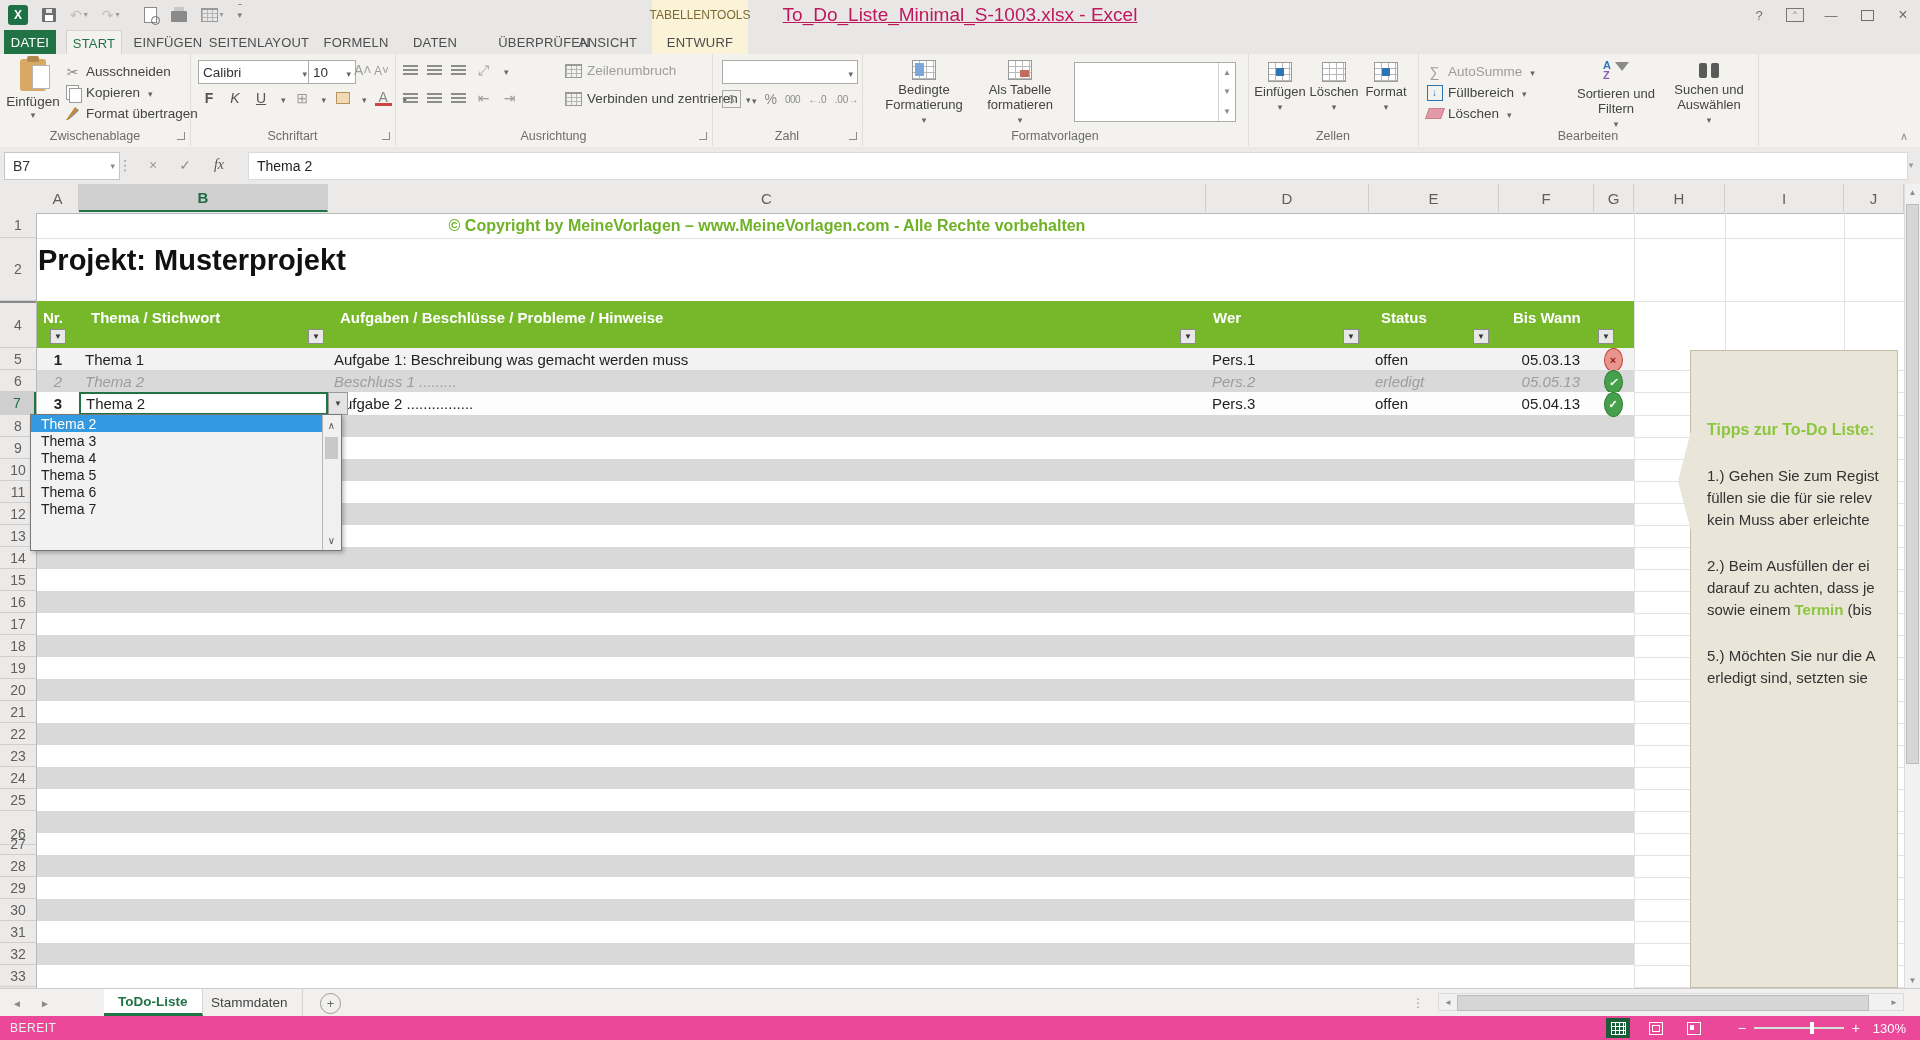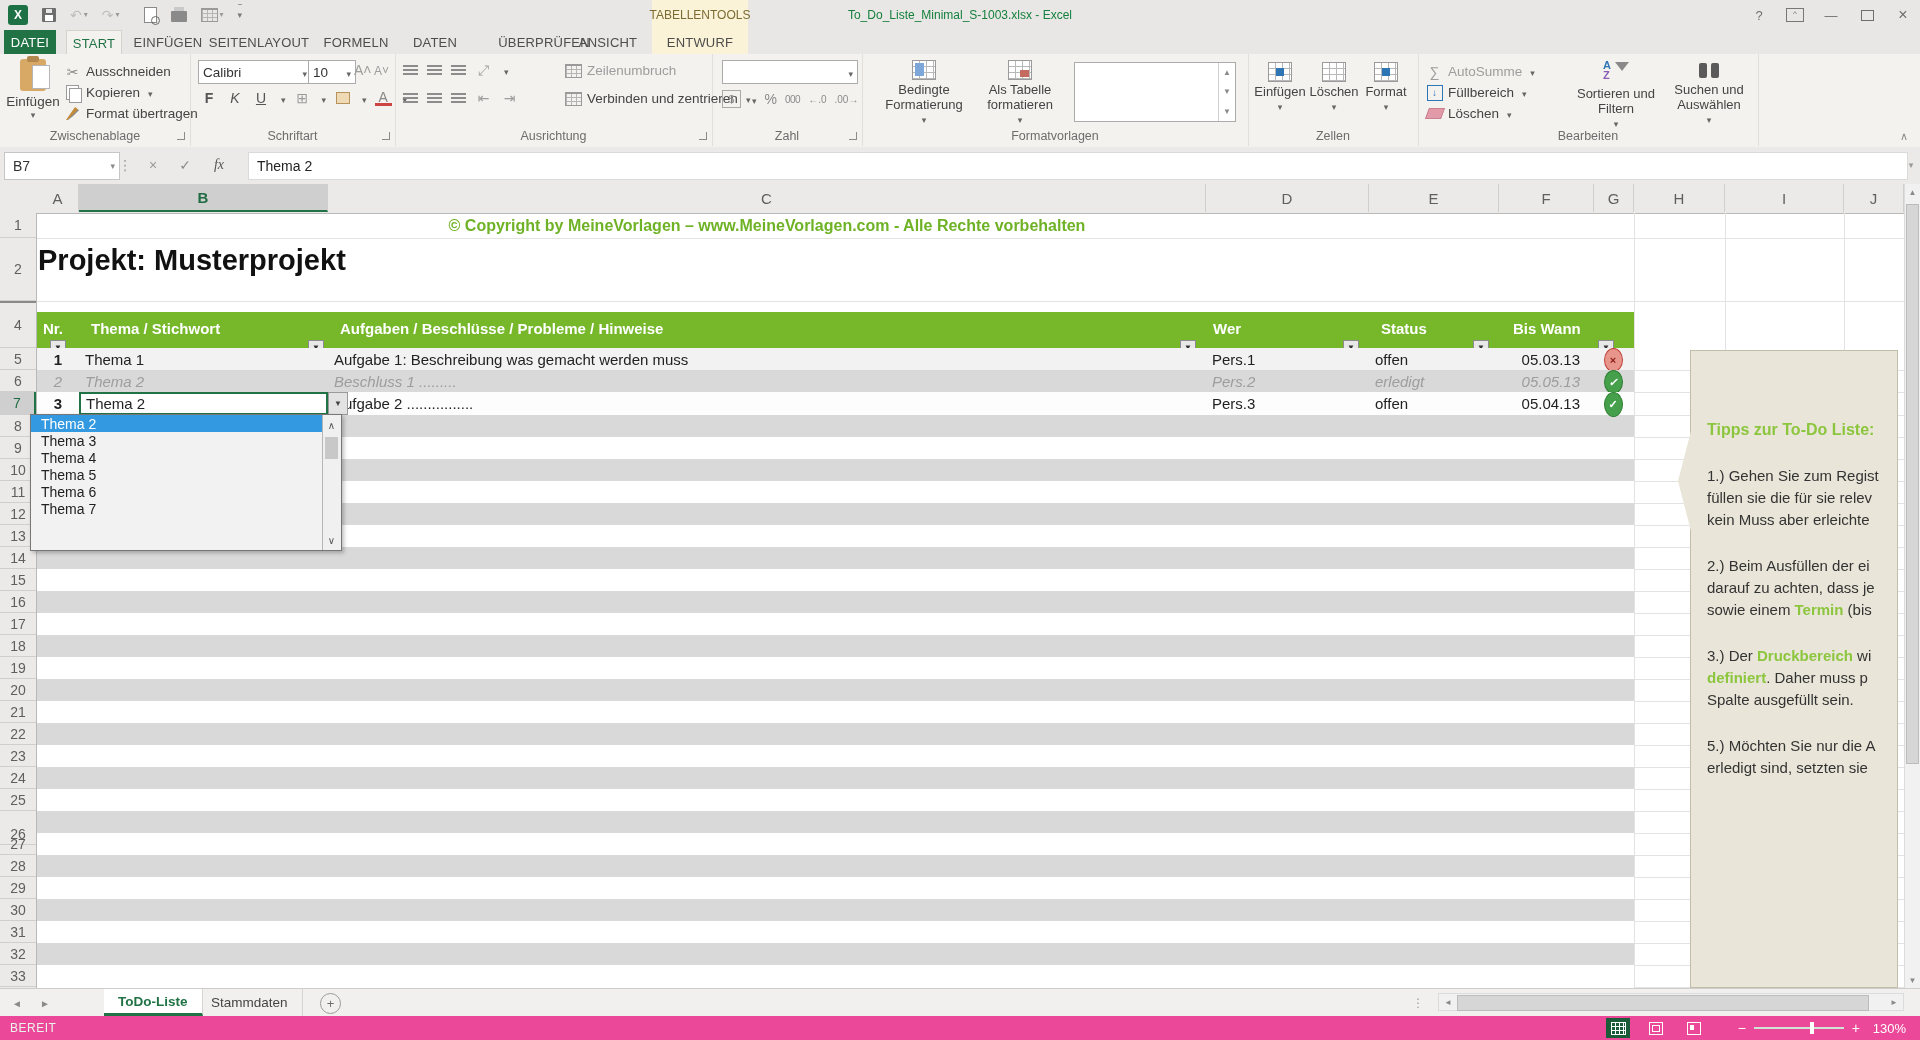--- a/index.html
+++ b/index.html
@@ -21,21 +21,21 @@
   .page-ic:after{content:"";position:absolute;right:-4px;bottom:-3px;width:7px;height:7px;border:1.5px solid #6e6e6e;border-radius:50%;background:transparent;}
   .print-ic{width:16px;height:11px;background:#8a8a8a;position:relative;border-radius:1px;margin-top:4px;}
   .print-ic:before{content:"";position:absolute;left:3px;top:-4px;width:10px;height:4px;background:#c9c9c9;}
   .grid-ic{width:15px;height:12px;background:
      linear-gradient(#9a9a9a,#9a9a9a) 0 0/15px 1px no-repeat,
      repeating-linear-gradient(to bottom,#b5b5b5 0 1px,transparent 1px 4px),
      repeating-linear-gradient(to right,#b5b5b5 0 1px,transparent 1px 5px);
      border:1px solid #9a9a9a;}
   #tools-chip{position:absolute;left:652px;top:0;width:96px;height:30px;background:#fbf3d7;
      color:#7c6a33;font-size:12px;display:flex;align-items:center;justify-content:center;}
-  #win-title{position:absolute;left:760px;top:0;width:400px;height:30px;display:flex;align-items:center;justify-content:center;color:#15803d;font-size:12px;}
+  #win-title{position:absolute;left:760px;top:0;width:400px;height:30px;display:flex;align-items:center;justify-content:center;color:#be185d;font-size:19px;text-decoration:underline;}
   .winbtns{position:absolute;right:4px;top:0;height:30px;display:flex;align-items:center;gap:10px;color:#6e6e6e;}
   .winbtn{width:26px;height:22px;display:flex;align-items:center;justify-content:center;font-size:13px;}
   .ribbon-opts{width:16px;height:12px;border:1px solid #777;font-size:8px;display:flex;align-items:flex-start;justify-content:center;line-height:9px;}
   .restore-ic{width:11px;height:9px;border:1px solid #6e6e6e;position:relative;background:#e8e7e5;}
   .restore-ic:before{content:"";position:absolute;left:2px;top:-4px;width:11px;height:9px;border:1px solid #6e6e6e;z-index:-1;}
   
   #tabrow{position:absolute;left:0;top:30px;width:1920px;height:24px;background:#e8e7e5;}
   .rtab{position:absolute;top:0;height:24px;display:flex;align-items:center;justify-content:center;
         font-size:13px;color:#4d4d4d;letter-spacing:.2px;}
   .rtab.file{background:#217346;color:#fff;}
@@ -101,21 +101,21 @@
   .rhd.hiddenmark{border-top:2px double #8a8a8a;}
   #gridlayer{position:absolute;left:0;top:0;}
   .vline{position:absolute;width:1px;background:#e3e3e3;}
   .hline{position:absolute;height:1px;background:#e3e3e3;}
   .stripe{position:absolute;left:37px;width:1597px;background:#d9d9d9;}
   
   #copyrow{position:absolute;left:328px;top:213px;width:878px;height:25px;display:flex;align-items:center;justify-content:center;
            color:#6fb226;font-weight:bold;font-size:16px;}
   #projrow{position:absolute;left:38px;top:244px;font-size:29px;font-weight:bold;color:#111;font-family:"Liberation Sans",sans-serif;}
   
-  #theader{position:absolute;left:37px;top:301px;width:1597px;height:47px;background:#76b82a;margin-top:11px;}
+  #theader{position:absolute;left:37px;top:301px;width:1597px;height:47px;background:#76b82a;}
   .thl{position:absolute;top:8px;color:#fff;font-weight:bold;font-size:15px;white-space:nowrap;}
   .fbtn2{position:absolute;top:28px;width:16px;height:15px;background:#e8e8e8;border:1px solid #8c8c8c;
          display:flex;align-items:center;justify-content:center;font-size:8px;color:#333;box-sizing:border-box;}
   
   .drow{position:absolute;left:37px;width:1597px;font-size:15px;color:#222;}
   .drow span{position:absolute;top:0;height:100%;display:flex;align-items:center;white-space:nowrap;}
   .c-nr{left:0;width:42px;justify-content:center;font-weight:bold;}
   .c-th{left:48px;} .c-au{left:297px;} .c-we{left:1175px;} .c-st{left:1338px;}
   .c-bi{left:1430px;width:113px;justify-content:flex-end;}
   .sicon{left:1567px;width:18px;justify-content:center;}
@@ -609,25 +609,20 @@
             <div class="tip-line">1.) Gehen Sie zum Regist</div>
             <div class="tip-line">füllen sie die für sie relev</div>
             <div class="tip-line">kein Muss aber erleichte</div>
           </div>
           <div class="tip-para">
             <div class="tip-line">2.) Beim Ausfüllen der ei</div>
             <div class="tip-line">darauf zu achten, dass je</div>
             <div class="tip-line">sowie einem <span class="g">Termin</span> (bis</div>
           </div>
           <div class="tip-para">
-            <div class="tip-line">3.) Der <span class="g">Druckbereich</span> wi</div>
-            <div class="tip-line"><span class="g">definiert</span>. Daher muss p</div>
-            <div class="tip-line">Spalte ausgefüllt sein.</div>
-          </div>
-          <div class="tip-para">
             <div class="tip-line">5.) Möchten Sie nur die A</div>
             <div class="tip-line">erledigt sind, setzten sie</div>
           </div>
         </div>
     </div>
   </div>
 
   <div id="vscroll">
     <span class="sc-btn" style="top:0;">▲</span>
     <span id="vthumb"></span>

